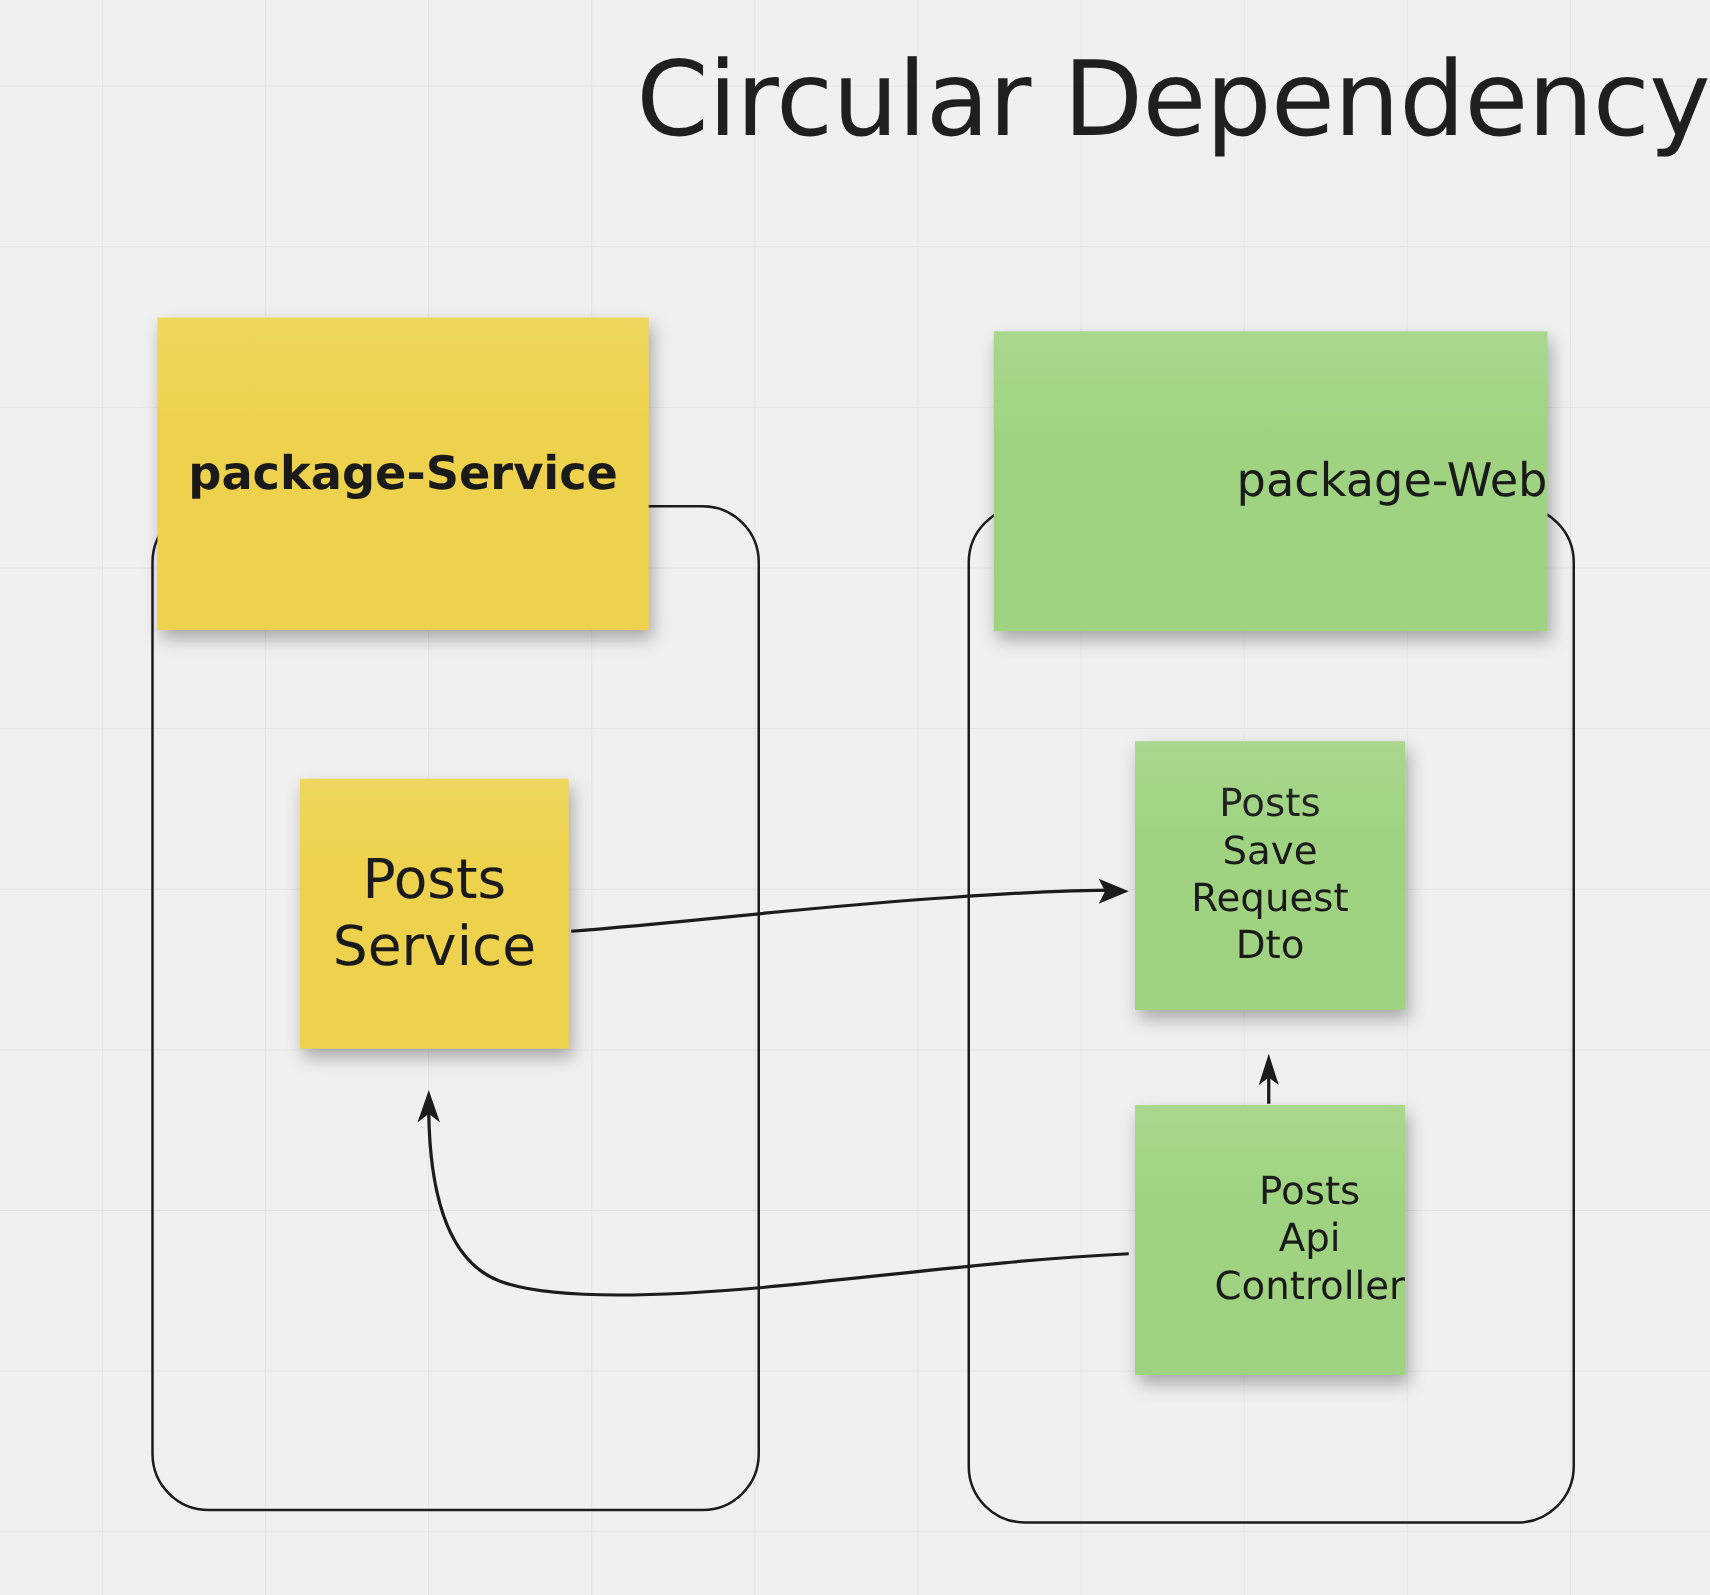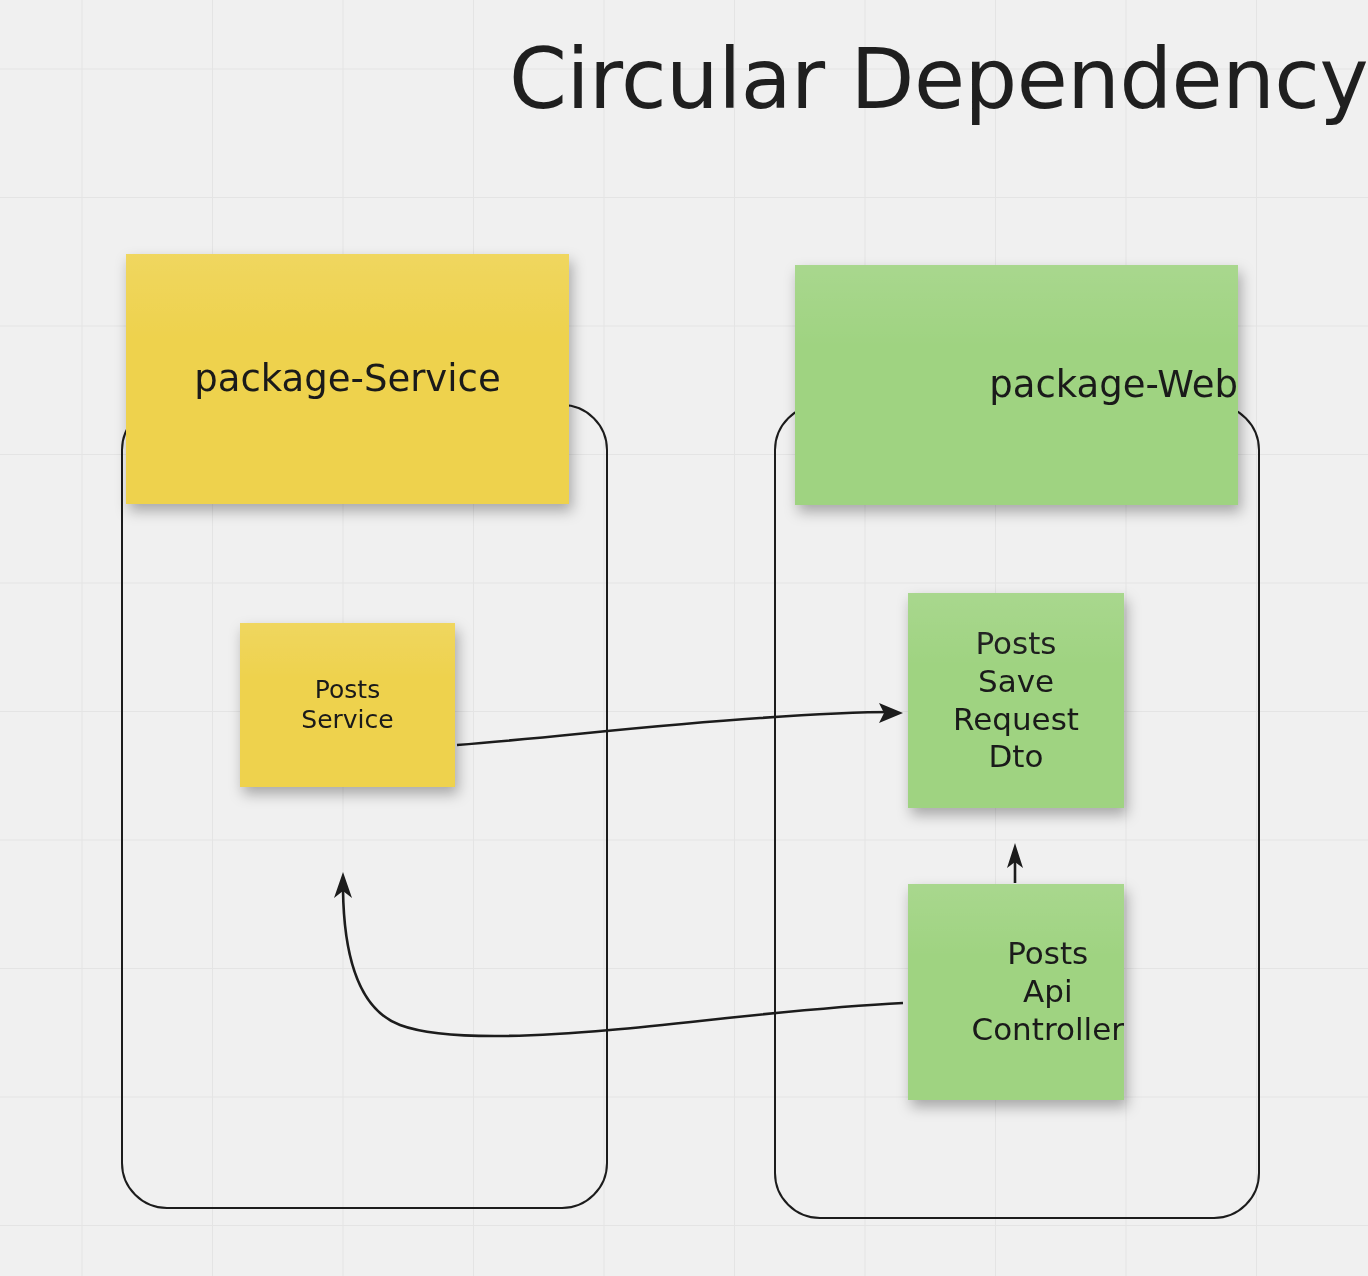--- a/index.html
+++ b/index.html
@@ -90,38 +90,39 @@
     position: absolute;
     left: 0; right: 0; top: 0;
     height: 34%;
     background: linear-gradient(to bottom, rgba(255,255,255,0.10), rgba(255,255,255,0));
     pointer-events: none;
   }
 
   #note-package-service {
     left: 126px;
     top: 254px;
-    width: 443px;
+    width: 393px;
     height: 250px;
     font-size: 37px;
+    font-weight: bold;
   }
   #note-package-web {
     left: 795px;
     top: 265px;
     width: 443px;
     height: 240px;
     font-size: 37px;
     justify-content: flex-end;
   }
   #note-posts-service {
     left: 240px;
     top: 623px;
     width: 215px;
-    height: 164px;
-    font-size: 25px;
+    height: 216px;
+    font-size: 44px;
   }
   #note-posts-save-request-dto {
     left: 908px;
     top: 593px;
     width: 216px;
     height: 215px;
     font-size: 31px;
   }
   #note-posts-api-controller {
     left: 908px;

